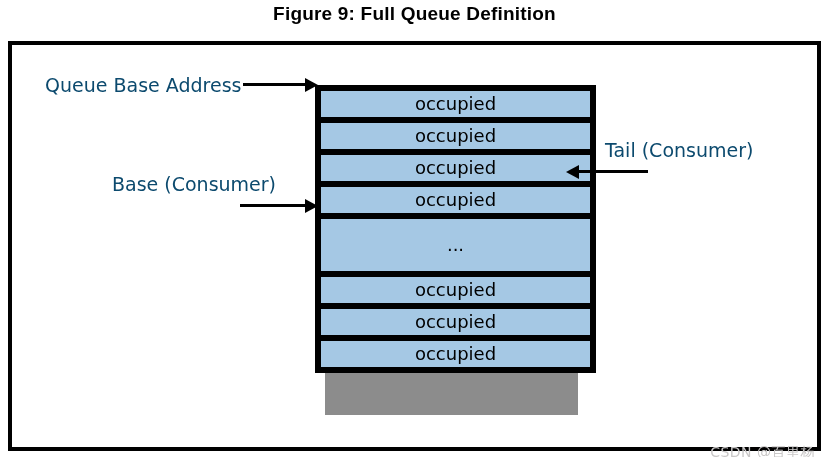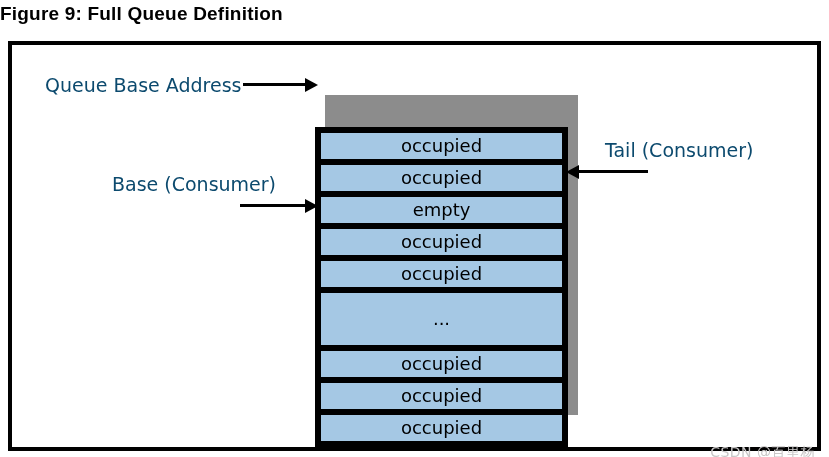--- a/index.html
+++ b/index.html
@@ -10,34 +10,35 @@
   }
   html,body{margin:0;padding:0;}
   body{
     width:829px;height:457px;position:relative;overflow:hidden;
     background:#ffffff;
     font-family:"DejaVu Sans","Liberation Sans",sans-serif;
     color:#000;
   }
   .title{
     position:absolute;top:3px;left:0;width:100%;
+    text-align:center;
     font-family:"Liberation Sans",sans-serif;
     font-weight:bold;font-size:19px;letter-spacing:0.2px;
   }
   .frame{
     position:absolute;left:8px;top:41px;width:813px;height:410px;
     border:4px solid var(--ink);box-sizing:border-box;background:#fff;
   }
   .queue-shadow{
     position:absolute;left:325px;top:95px;width:253px;height:320px;
     background:var(--shadow);
   }
   .queue{
-    position:absolute;left:315px;top:85px;width:253px;
-    border:3px solid var(--ink);box-sizing:border-box;background:var(--ink);margin-top:42px;
+    position:absolute;left:315px;top:85px;width:281px;
+    border:3px solid var(--ink);box-sizing:border-box;background:var(--ink);
   }
   .cell{
     box-sizing:border-box;border:3px solid var(--ink);
     background:var(--cell-fill);
     height:32px;line-height:26px;
     text-align:center;font-size:18px;color:#000;
   }
   .cell.tall{height:58px;line-height:52px;}
   .lbl{
     position:absolute;font-size:19px;white-space:nowrap;color:#0c4a6e;
@@ -63,21 +64,20 @@
 
 <div class="title">Figure 9: Full Queue Definition</div>
 
 <div class="frame"></div>
 
 <div class="queue-shadow"></div>
 
 <div class="queue">
   <div class="cell">occupied</div>
   <div class="cell">occupied</div>
-  <div class="cell">empty</div>
   <div class="cell">occupied</div>
   <div class="cell">occupied</div>
   <div class="cell tall">...</div>
   <div class="cell">occupied</div>
   <div class="cell">occupied</div>
   <div class="cell">occupied</div>
 </div>
 
 <div class="lbl" style="left:45px;top:74px;">Queue Base Address</div>
 <div class="hline" style="left:243px;top:83px;width:64px;"></div>

